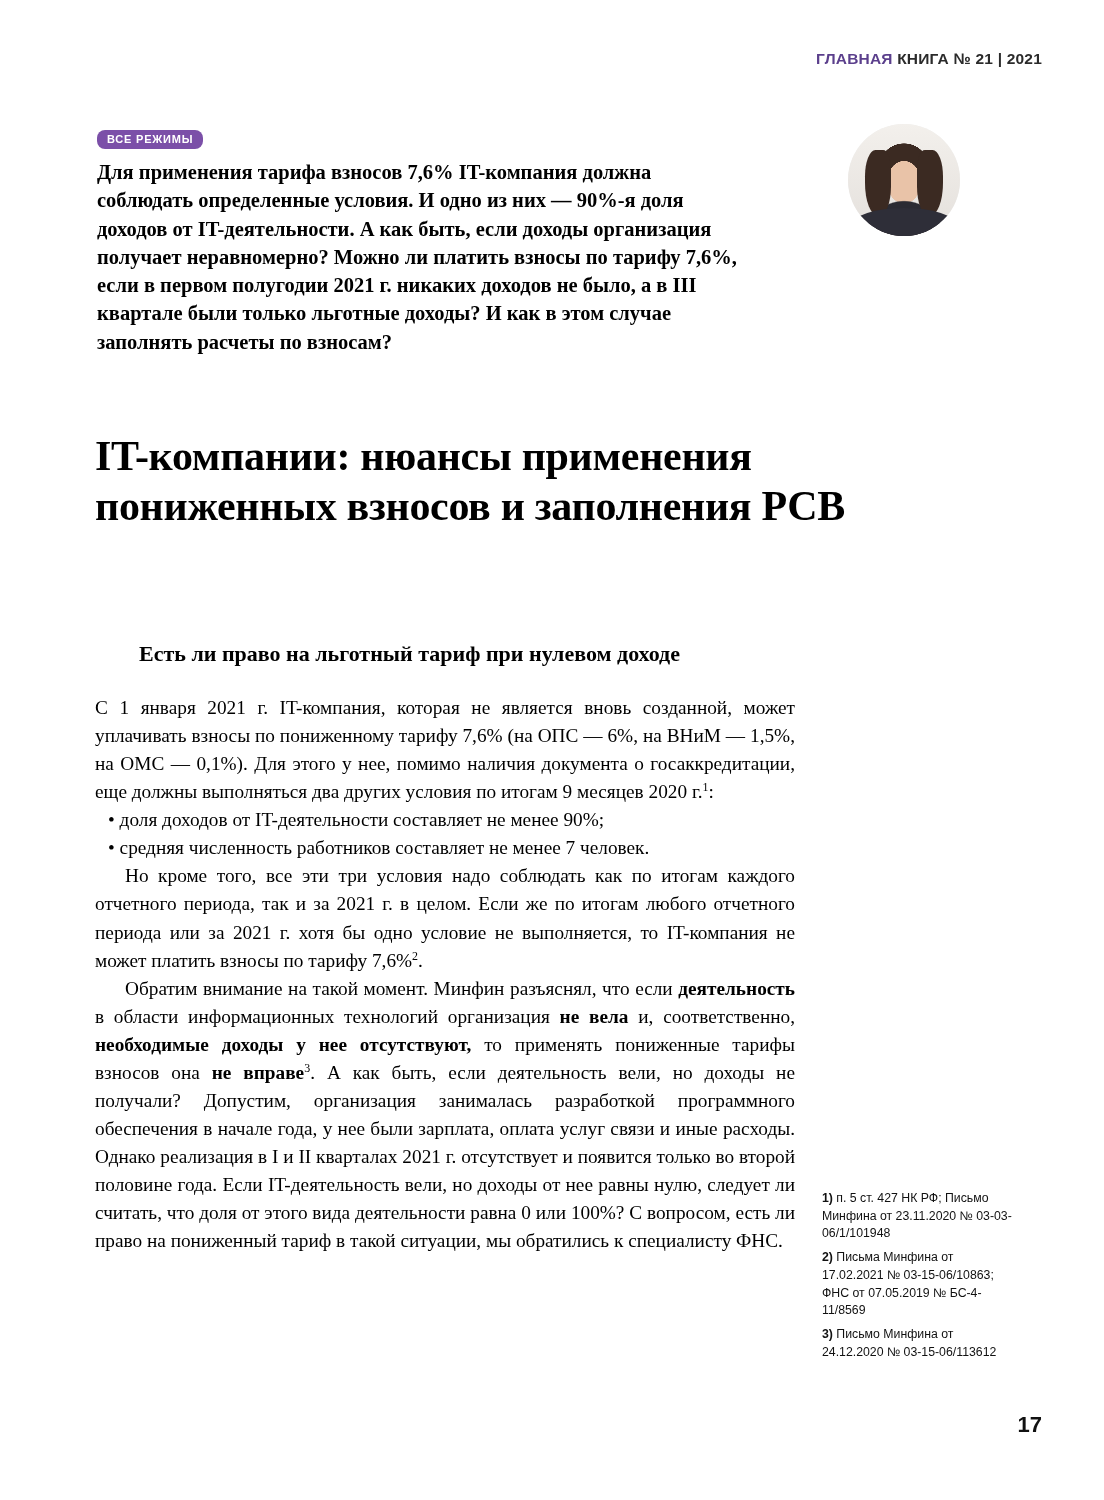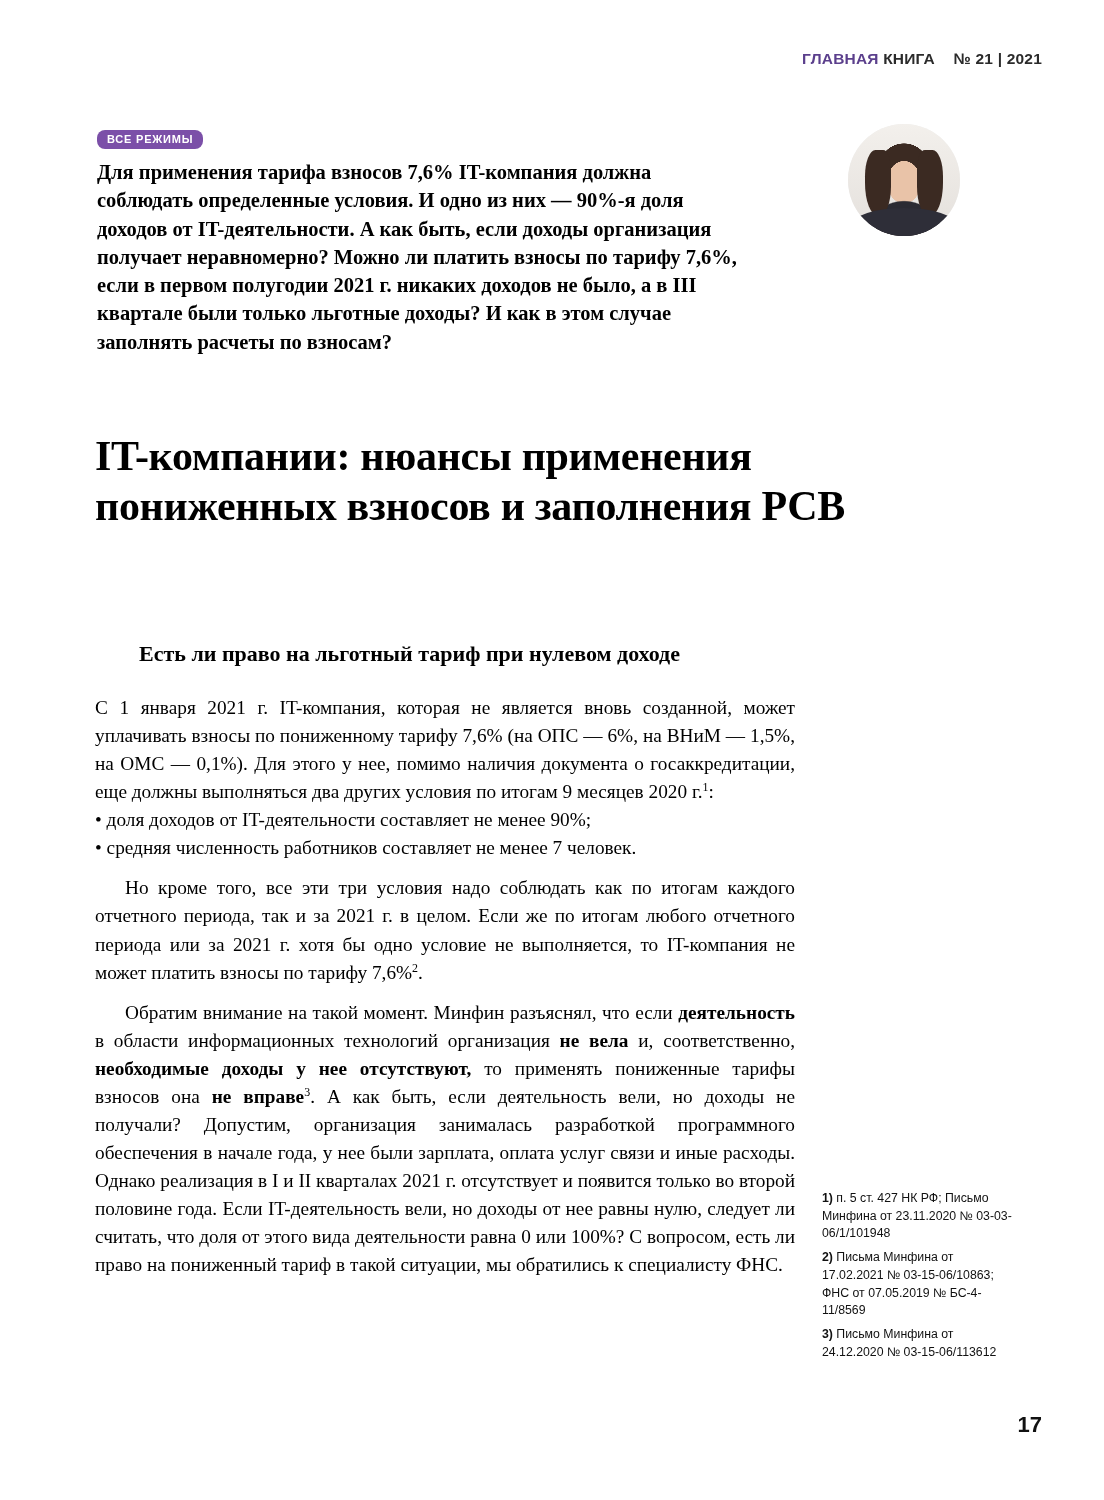--- a/index.html
+++ b/index.html
@@ -38,21 +38,20 @@
     color: #5b3f8c;
     margin-top: 24px;
   }
   .header .hdr-book {
     font-weight: bold;
     color: #2b2b2b;
   }
   .header .hdr-num {
     font-weight: bold;
     color: #2b2b2b;
-    margin-left: 14px;
   }
 
   
   .badge {
     position: absolute;
     left: 97px;
     top: 130px;
     background: #7b4fa8;
     color: #ffffff;
     font-family: "Liberation Sans", sans-serif;
@@ -173,25 +172,25 @@
     font-size: 19.3px;
     line-height: 1.455;
     text-align: justify;
     color: #000;
   }
   .body-col p {
     margin: 0;
   }
   .body-col p.indent {
     text-indent: 30px;
-    margin-top: 12px;
   }
   .body-col p.bullet {
     text-indent: 0;
     padding-left: 0;
+    margin-left: 13px;
   }
   sup {
     font-size: 0.62em;
     vertical-align: super;
     line-height: 0;
   }
   b { font-weight: bold; }
 
   
   .footnotes {

